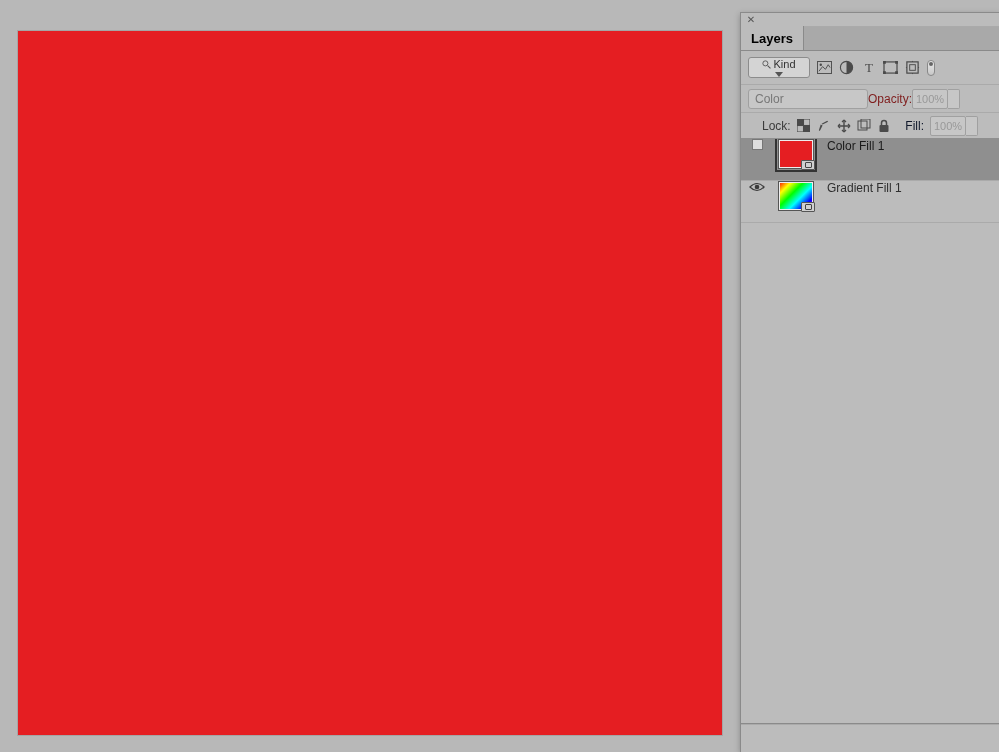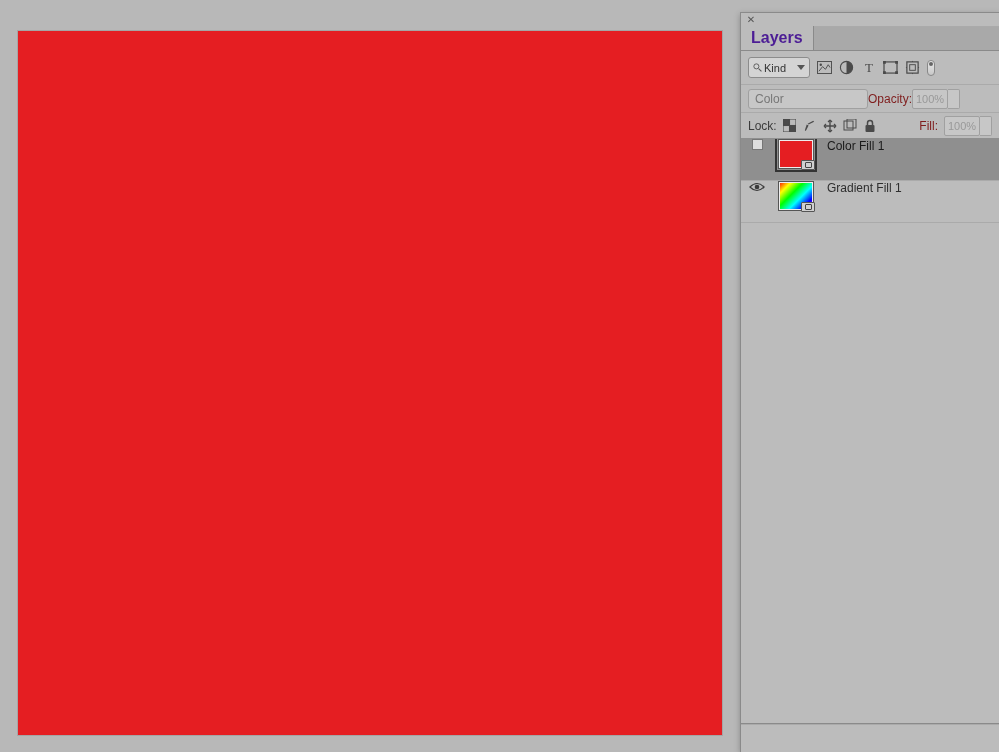--- a/index.html
+++ b/index.html
@@ -53,23 +53,23 @@
   .tabbar {
     height: 24px;
     background: #a9a9a9;
     border-bottom: 1px solid #8a8a8a;
     display: flex;
     align-items: flex-end;
   }
   .tab {
     height: 24px;
     padding: 0 10px;
-    font-size: 16px;
+    font-size: 13px;
     font-weight: bold;
-    color: #4c1d95;
+    color: #000000;
     display: flex;
     align-items: center;
     background: #bcbcbc;
     border-right: 1px solid #8a8a8a;
     cursor: pointer;
   }
 
   
   .filter-row {
     height: 34px;
@@ -85,20 +85,21 @@
     background: #d4d4d4;
     border: 1px solid #8c8c8c;
     border-radius: 3px;
     font-size: 11px;
     color: #333;
     display: flex;
     align-items: center;
     padding: 0 4px;
     justify-content: space-between;
     cursor: pointer;
+    flex-direction: column;
   }
   .kind-select .kq { display: flex; align-items: center; gap: 2px; }
   .kind-select .caret { width:0;height:0;border-left:4px solid transparent;border-right:4px solid transparent;border-top:5px solid #555; }
   .filter-icons { display: flex; gap: 7px; align-items: center; }
   .ficon { width: 15px; height: 15px; display:flex; align-items:center; justify-content:center; color:#4a4a4a; cursor:pointer; }
   .ficon svg { display:block; }
   .pill {
     width: 8px; height: 16px; border-radius: 4px;
     background: linear-gradient(#e8e8e8,#c8c8c8);
     border:1px solid #888; cursor:pointer;
@@ -133,29 +134,29 @@
     width:36px;height:20px;border:1px solid #a0a0a0;background:#c7c7c7;border-radius:2px;
     font-size:11px;color:#999;display:flex;align-items:center;justify-content:center;
   }
   .pct-drop{width:12px;height:20px;border:1px solid #a0a0a0;border-left:none;background:#c7c7c7;border-radius:0 2px 2px 0;display:flex;align-items:center;justify-content:center;cursor:pointer;}
   .pct-wrap{display:flex;}
 
   
   .lock-row{
     height:26px;
     display:flex;align-items:center;
-    padding:0 7px;
+    padding:0 21px;
     gap:6px;
     border-bottom:1px solid #8f8f8f;
     font-size:12px;color:#3b3b3b;
   }
   .lock-icons{display:flex;gap:6px;color:#4a4a4a;}
   .lock-icons .ficon{width:14px;height:14px;}
   .lock-row .spacer{flex:1;}
-  .fill-label{color:#7f1d1d;}
+  .fill-label{color:#0f172a;}
 
   
   .layer-list{flex:1;overflow:hidden;border-bottom:1px solid #8a8a8a;}
   .layer{
     height:42px;
     display:flex;align-items:flex-start;
     border-bottom:1px solid #aaa;
     font-size:12px;color:#2e2e2e;
     background:#bcbcbc;
     cursor:pointer;

